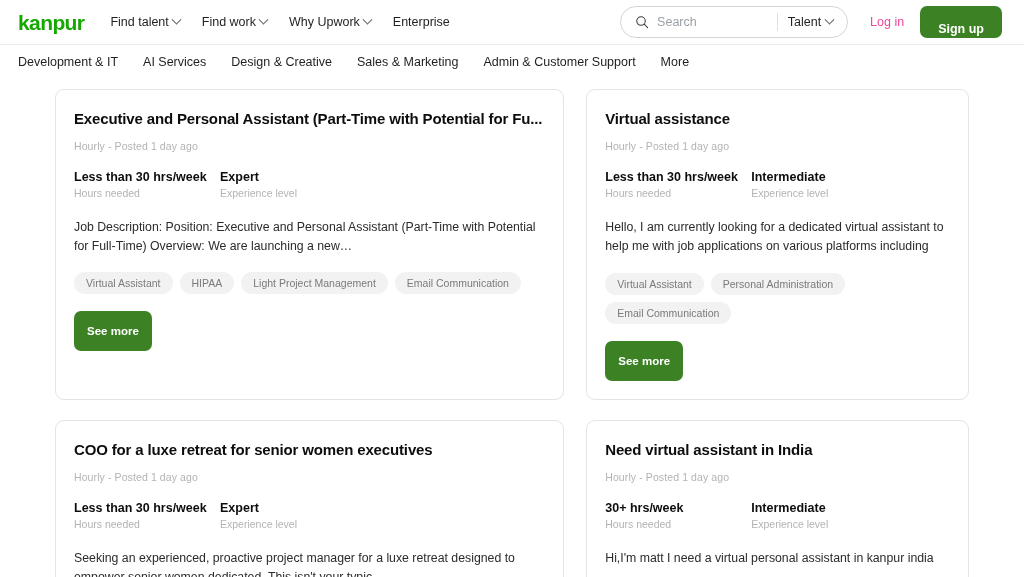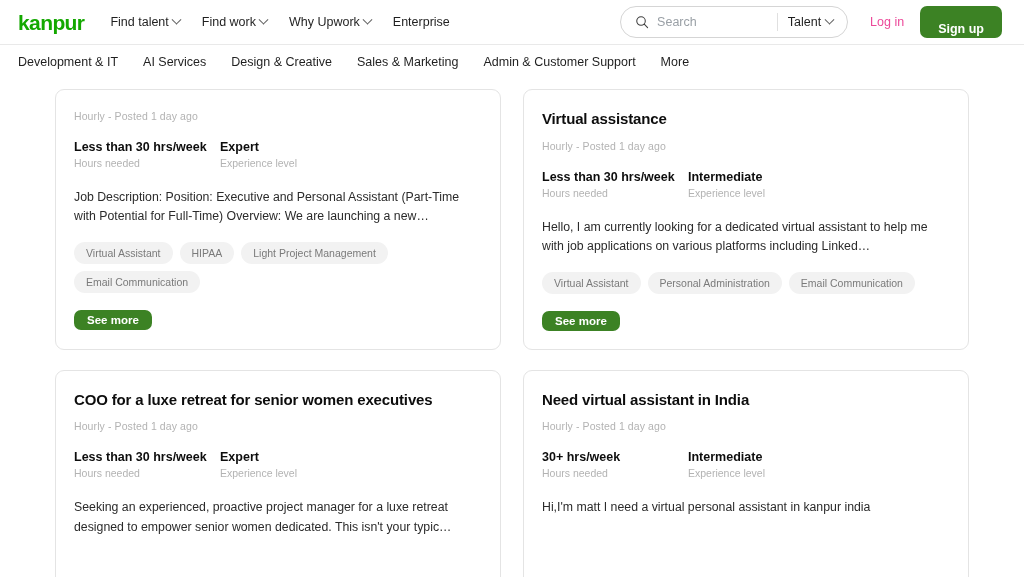--- a/index.html
+++ b/index.html
@@ -215,21 +215,21 @@
   }
 
   .see-more-btn {
     background: #3c8224;
     color: #ffffff;
     font-size: 11.5px;
     font-weight: 700;
     font-family: "Liberation Sans", sans-serif;
     border: none;
     border-radius: 7px;
-    height: 20px;
+    height: 40px;
     padding: 0 13px;
     cursor: pointer;
   }
 </style>
 </head>
 <body>
 
 <div id="top-header">
 
   <div class="logo">kanpur</div>
@@ -277,20 +277,21 @@
   <span class="cat-link">AI Services</span>
   <span class="cat-link">Design &amp; Creative</span>
   <span class="cat-link">Sales &amp; Marketing</span>
   <span class="cat-link">Admin &amp; Customer Support</span>
   <span class="cat-link">More</span>
 </div>
 
 <div id="job-grid">
 
   <div class="job-card">
+    <div class="job-title">Executive and Personal Assistant (Part-Time with Potential for Fu...</div>
     <div class="job-meta">Hourly - Posted 1 day ago</div>
     <div class="job-stats">
       <div class="stat">
         <div class="stat-value">Less than 30 hrs/week</div>
         <div class="stat-label">Hours needed</div>
       </div>
       <div class="stat">
         <div class="stat-value">Expert</div>
         <div class="stat-label">Experience level</div>
       </div>

